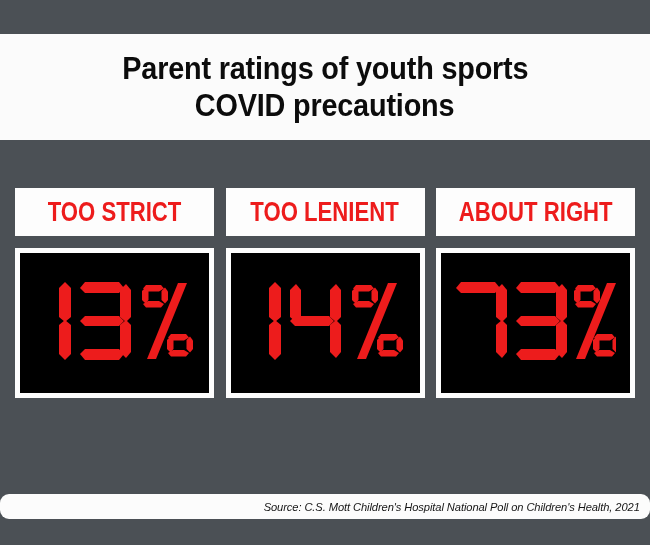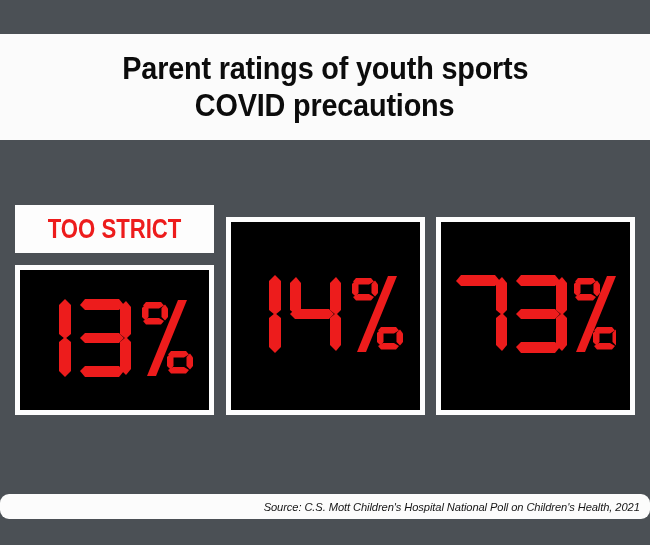--- a/index.html
+++ b/index.html
@@ -39,21 +39,21 @@
     letter-spacing: -0.2px;
     transform: scaleX(0.93);
     transform-origin: center center;
     white-space: nowrap;
   }
 
   
   .panels {
     position: absolute;
     left: 15px;
-    top: 205px;
+    top: 188px;
     width: 620px;
     height: 210px;
     display: flex;
     justify-content: space-between;
   }
   .panel {
     width: 199px;
     display: flex;
     flex-direction: column;
   }
@@ -168,20 +168,23 @@
                 <polygon points="303,130 310,123 316,131 316,148 310,155 303,148"></polygon>
                 <polygon points="276,150 298,150 308,156 302,163 272,163 266,156"></polygon>
               </g>
             </g>
           </svg>
         </div>
       </div>
     </div>
 
     <div class="panel">
+      <div class="panel-label">
+        <span class="panel-label-text">TOO LENIENT</span>
+      </div>
       <div class="panel-display-frame">
         <div class="panel-display">
           <svg width="160" height="96" viewBox="0 0 320 192" aria-hidden="true">
             <g fill="#ed1c1c">
 
               <polygon points="48,26 60,14 72,26 72,84 60,94 48,84"></polygon>
               <polygon points="48,100 60,90 72,100 72,158 60,170 48,158"></polygon>
 
               <polygon points="90,30 102,18 112,30 112,84 102,94 90,84"></polygon>
               <polygon points="170,30 182,18 192,30 192,84 182,94 170,84"></polygon>
@@ -203,20 +206,23 @@
                 <polygon points="303,130 310,123 316,131 316,148 310,155 303,148"></polygon>
                 <polygon points="276,150 298,150 308,156 302,163 272,163 266,156"></polygon>
               </g>
             </g>
           </svg>
         </div>
       </div>
     </div>
 
     <div class="panel">
+      <div class="panel-label">
+        <span class="panel-label-text">ABOUT RIGHT</span>
+      </div>
       <div class="panel-display-frame">
         <div class="panel-display">
           <svg width="160" height="96" viewBox="0 0 320 192" aria-hidden="true">
             <g fill="#ed1c1c">
 
               <polygon points="10,14 78,14 88,26 78,36 10,36 0,26"></polygon>
               <polygon points="80,30 92,18 102,30 102,84 92,94 80,84"></polygon>
               <polygon points="80,100 92,90 102,100 102,154 92,166 80,154"></polygon>
 
               <polygon points="130,14 198,14 208,26 198,36 130,36 120,26"></polygon>

